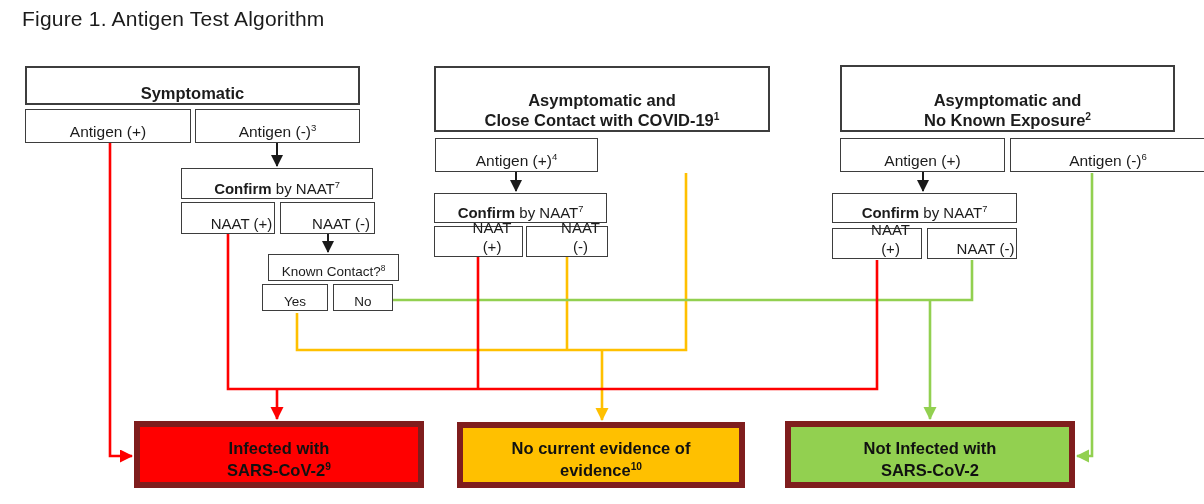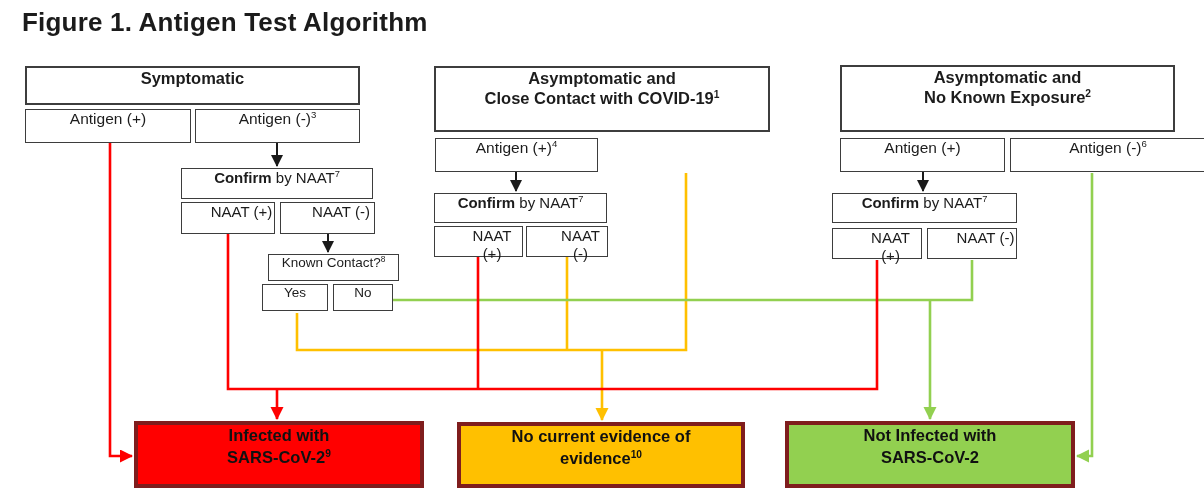--- a/index.html
+++ b/index.html
@@ -4,36 +4,36 @@
 <style>
   html,body { margin:0; padding:0; background:#ffffff; }
   #canvas {
     position:relative; width:1204px; height:504px;
     background:#ffffff; overflow:hidden;
     font-family:"Liberation Sans", sans-serif;
     color:#1c1c1c;
   }
   #title {
     position:absolute; left:22px; top:7px;
-    font-size:26px; font-weight:bold; color:#1b1b1b;
+    font-size:21px; font-weight:normal; color:#1b1b1b;
     letter-spacing:0.2px;
   }
   .node {
     position:absolute; box-sizing:border-box;
     background:#ffffff; border:2px solid #3d3d3d;
-    display:flex; flex-direction:column; align-items:center; justify-content:flex-start;
+    display:flex; flex-direction:column; align-items:center; justify-content:flex-end;
     text-align:center; line-height:1.22;
   }
   .hdr   { font-size:16.5px; font-weight:bold; }
   .ant   { font-size:15.5px; border-width:1.8px; }
   .cfm   { font-size:15px;  border-width:1.6px; }
   .naat  { font-size:15px;  border-width:1.6px;padding-left:27px; }
   .small { font-size:13.5px; border-width:1.6px; }
   .outcome {
-    border:4px solid #7f1d1d; font-size:16.5px; font-weight:bold;
+    border:6px solid #7f1d1d; font-size:16.5px; font-weight:bold;
     line-height:1.32; color:#111;
   }
   sup { font-size:62%; line-height:0; }
   #wires { position:absolute; left:0; top:0; pointer-events:none; }
 </style>
 </head>
 <body>
 
 <div id="canvas">
 

